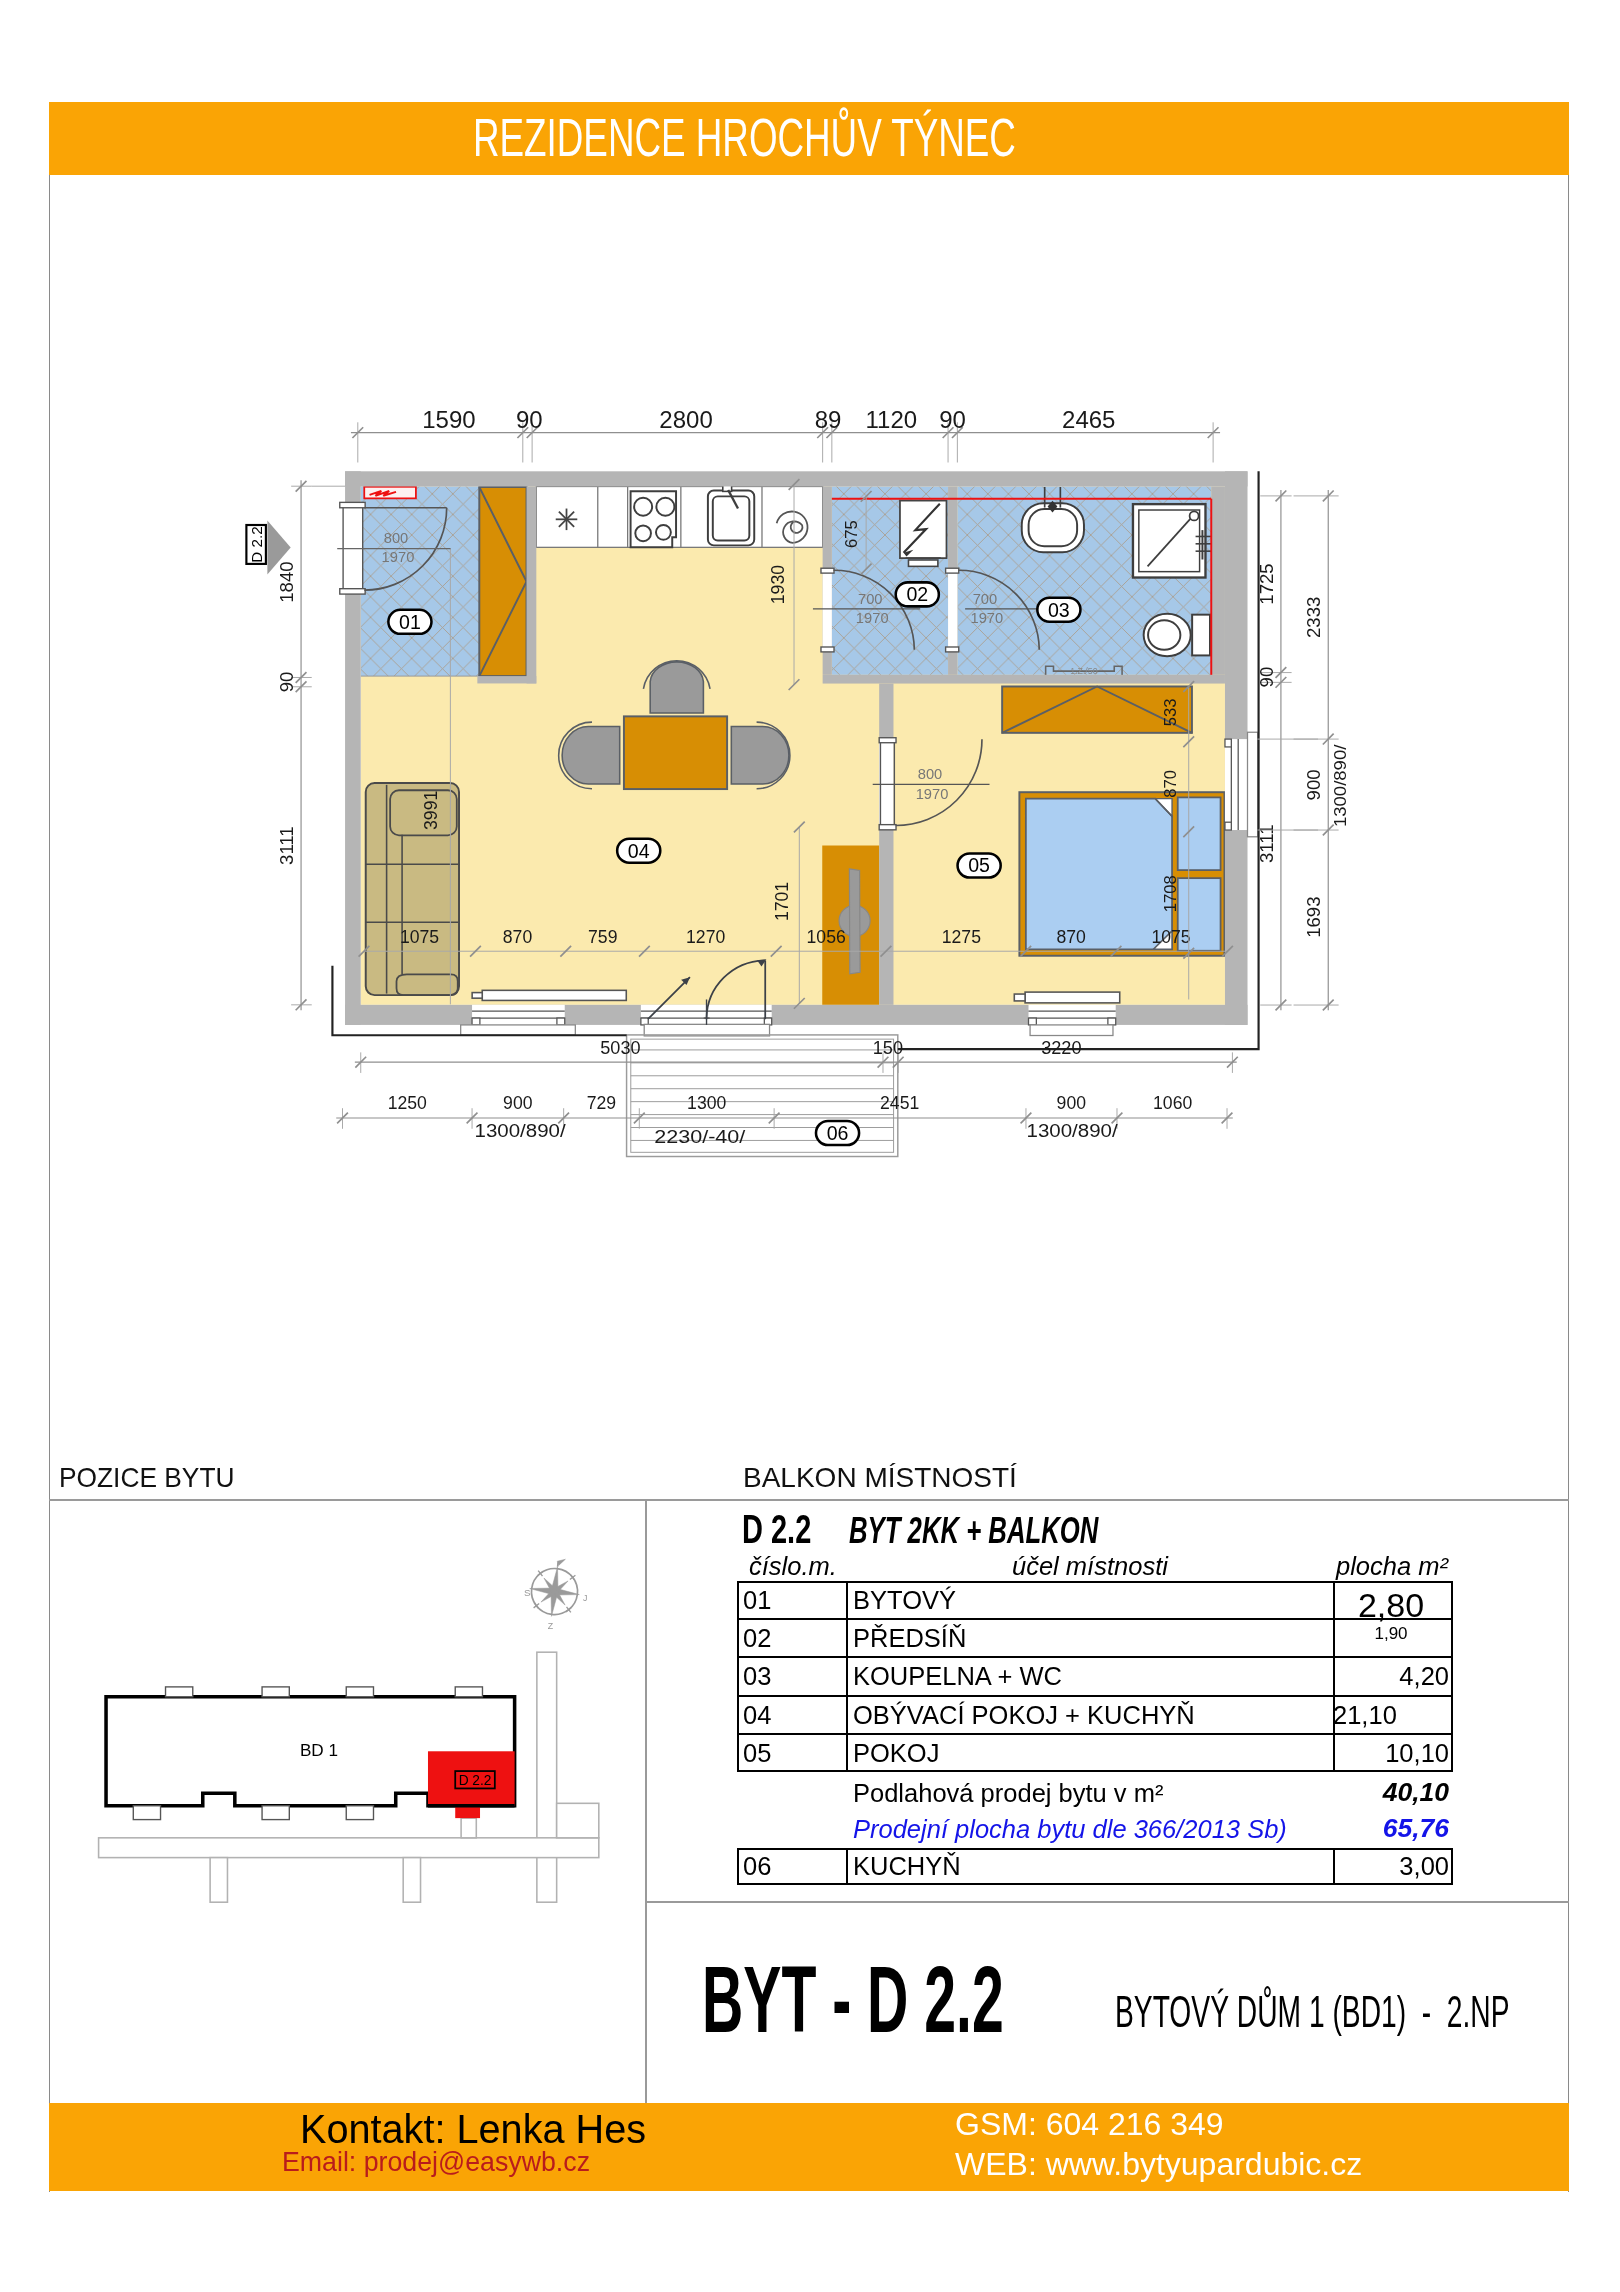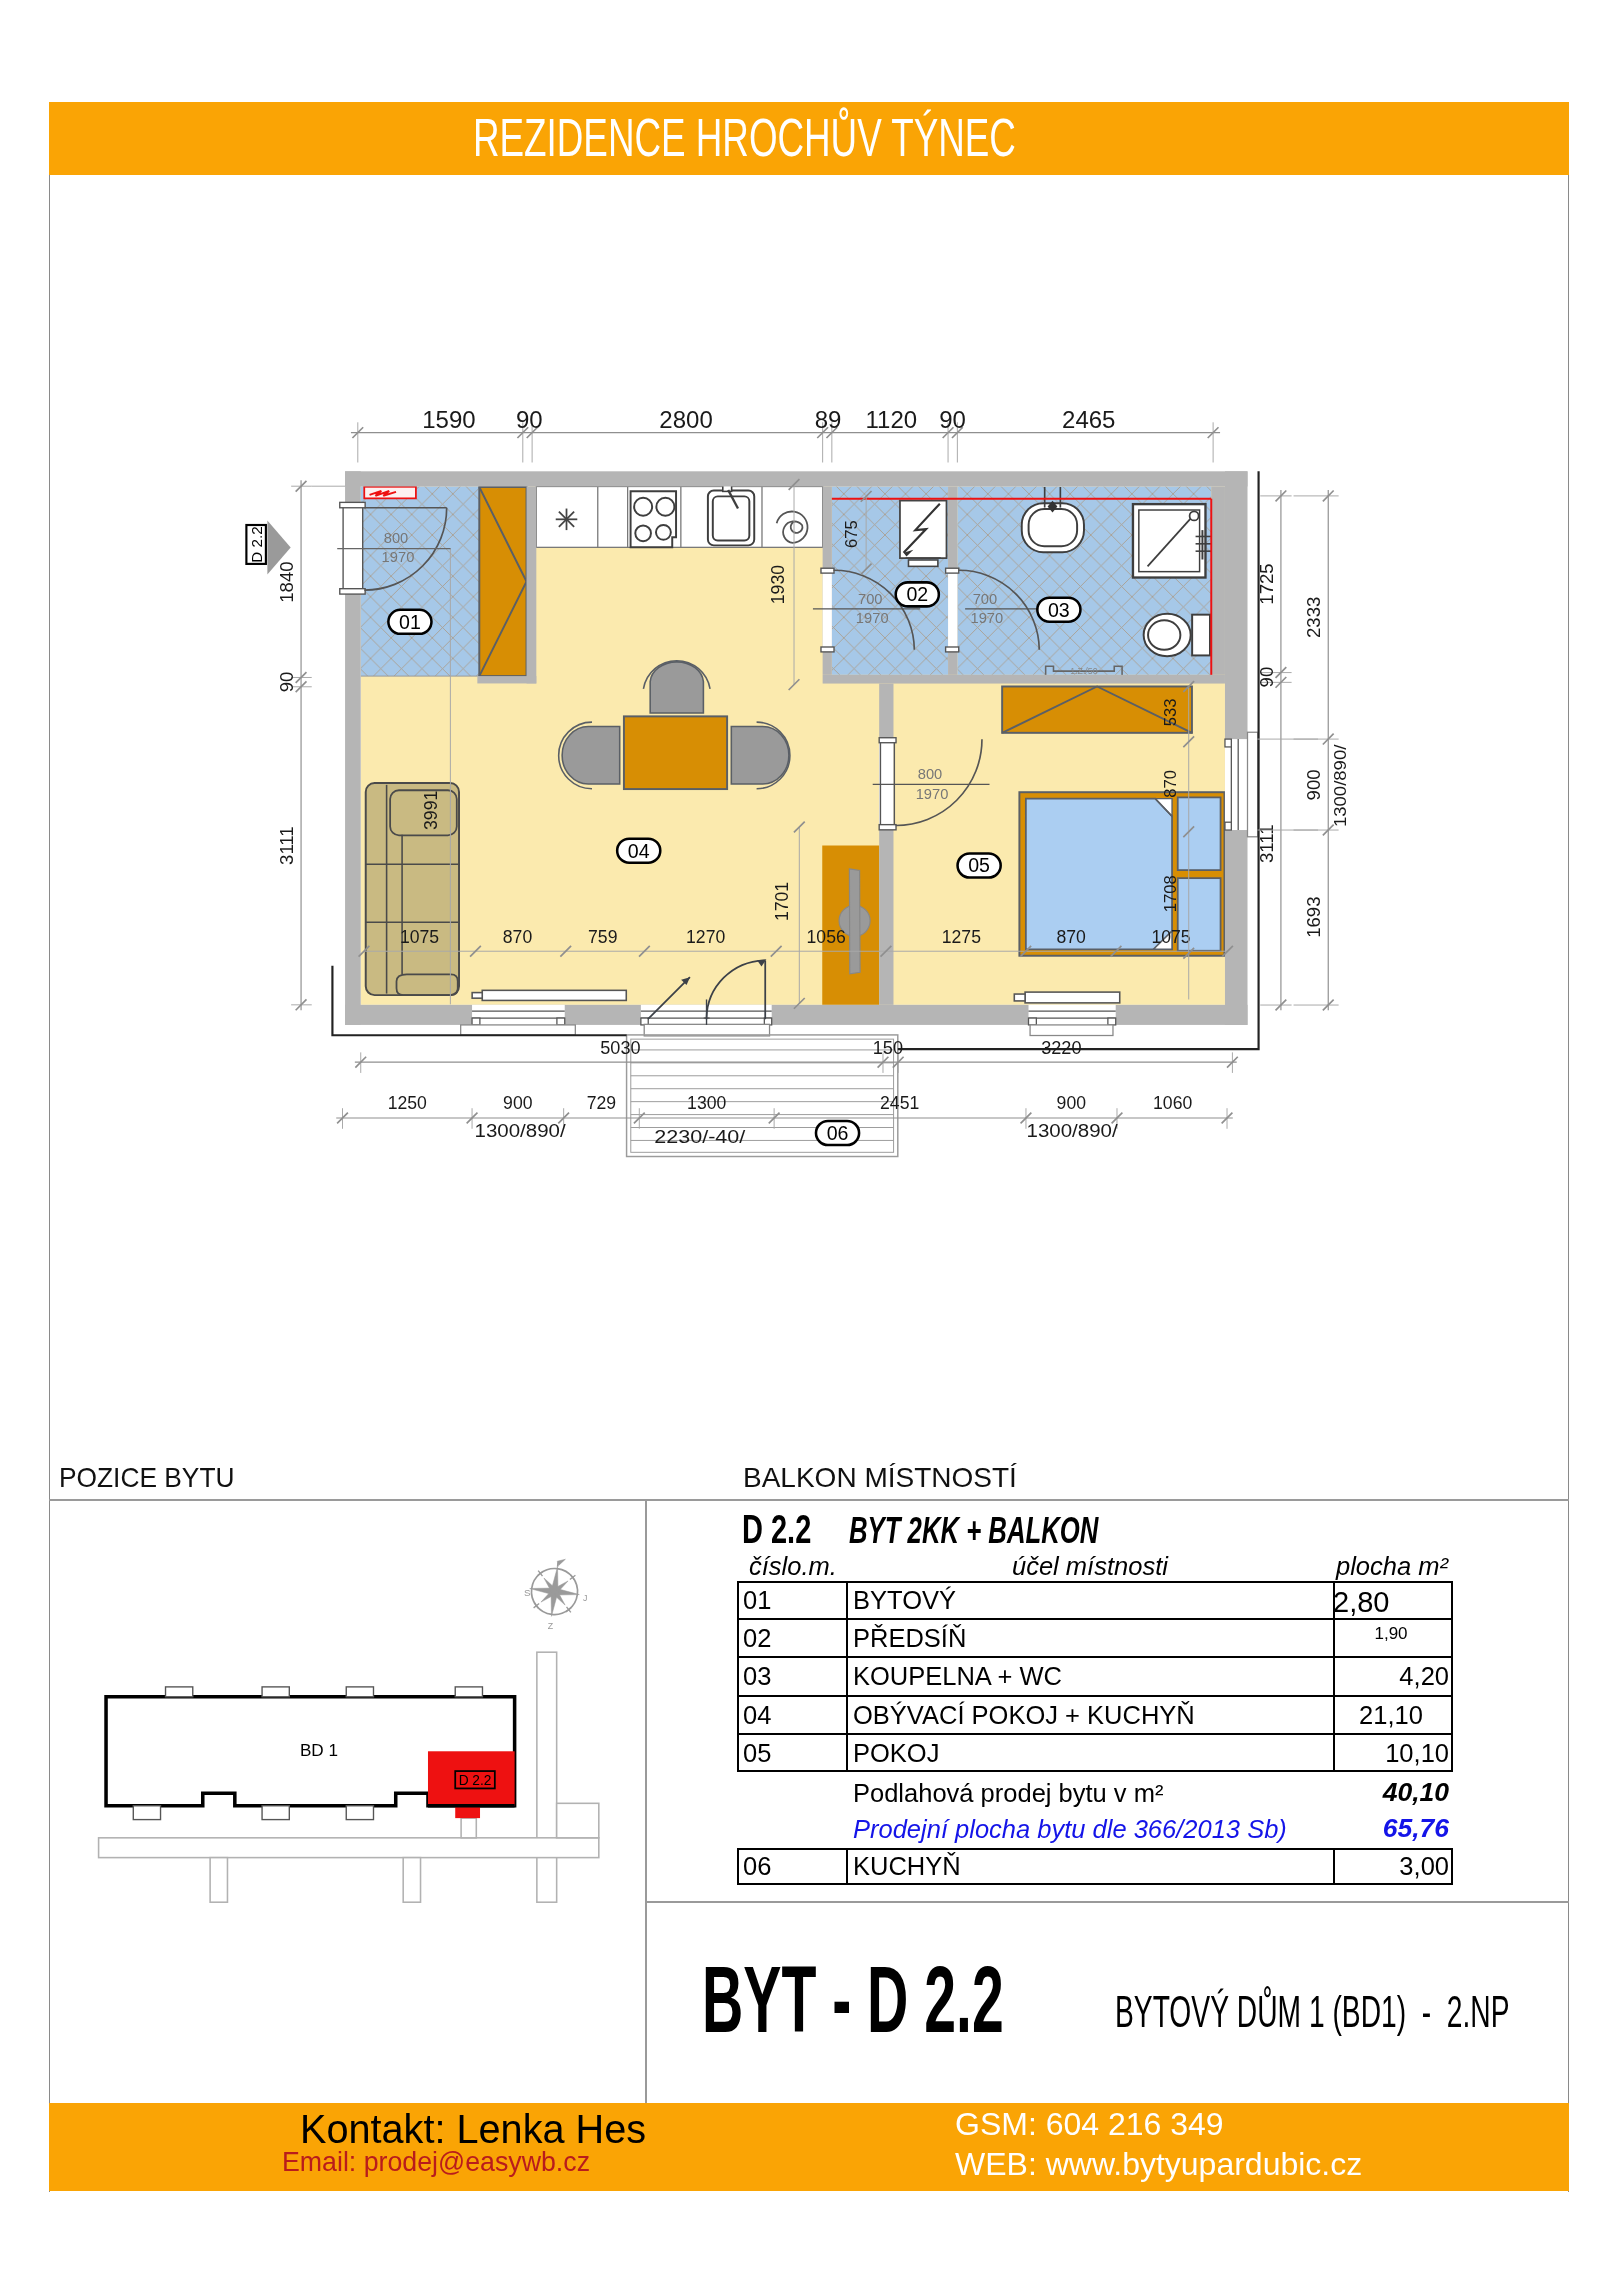--- a/index.html
+++ b/index.html
@@ -612,30 +612,30 @@
 
 <div class="abs" style="left:737px;top:1581px;width:716px;height:191px;border:2px solid #000;box-sizing:border-box"></div>
 <div class="abs" style="left:846px;top:1581px;width:2px;height:191px;background:#000"></div>
 <div class="abs" style="left:1333px;top:1581px;width:2px;height:191px;background:#000"></div>
 <div class="abs" style="left:737px;top:1618px;width:716px;height:2px;background:#000"></div>
 <div class="abs" style="left:737px;top:1656px;width:716px;height:2px;background:#000"></div>
 <div class="abs" style="left:737px;top:1695px;width:716px;height:2px;background:#000"></div>
 <div class="abs" style="left:737px;top:1733px;width:716px;height:2px;background:#000"></div>
 <div class="abs" style="left:743px;top:1586px;font-size:25.5px">01</div>
 <div class="abs" style="left:853px;top:1586px;font-size:25.5px">BYTOVÝ</div>
-<div class="abs" style="left:1333px;top:1586px;width:116px;font-size:29px;text-align:left">2,80</div>
+<div class="abs" style="left:1333px;top:1586px;width:116px;font-size:34px;text-align:center">2,80</div>
 <div class="abs" style="left:743px;top:1624px;font-size:25.5px">02</div>
 <div class="abs" style="left:853px;top:1624px;font-size:25.5px">PŘEDSÍŇ</div>
 <div class="abs" style="left:1333px;top:1624px;width:116px;font-size:17px;text-align:center">1,90</div>
 <div class="abs" style="left:743px;top:1662px;font-size:25.5px">03</div>
 <div class="abs" style="left:853px;top:1662px;font-size:25.5px">KOUPELNA + WC</div>
 <div class="abs" style="left:1333px;top:1662px;width:116px;font-size:25.5px;text-align:right">4,20</div>
 <div class="abs" style="left:743px;top:1701px;font-size:25.5px">04</div>
 <div class="abs" style="left:853px;top:1701px;font-size:25.5px">OBÝVACÍ POKOJ + KUCHYŇ</div>
-<div class="abs" style="left:1333px;top:1701px;width:116px;font-size:25.5px;text-align:center">21,10</div>
+<div class="abs" style="left:1333px;top:1701px;width:116px;font-size:25.5px;text-align:left">21,10</div>
 <div class="abs" style="left:743px;top:1739px;font-size:25.5px">05</div>
 <div class="abs" style="left:853px;top:1739px;font-size:25.5px">POKOJ</div>
 <div class="abs" style="left:1333px;top:1739px;width:116px;font-size:25.5px;text-align:right">10,10</div>
 
 <div class="abs" style="left:853px;top:1779px;font-size:25.5px">Podlahová prodej bytu v m²</div>
 <div class="abs" style="left:1333px;top:1777px;width:116px;font-size:26.5px;font-weight:bold;font-style:italic;text-align:right">40,10</div>
 
 <div class="abs" style="left:853px;top:1815px;font-size:25.5px;font-style:italic;color:#1414e8">Prodejní plocha bytu dle 366/2013 Sb)</div>
 <div class="abs" style="left:1333px;top:1813px;width:116px;font-size:26.5px;font-weight:bold;font-style:italic;color:#1414e8;text-align:right">65,76</div>
 

